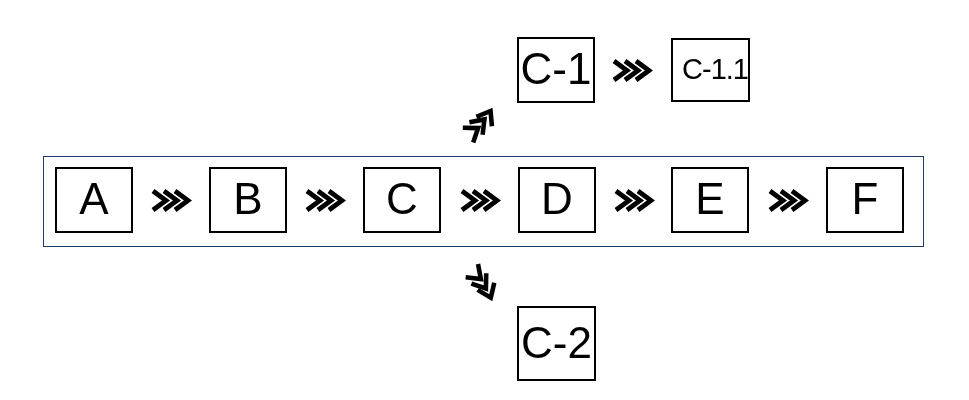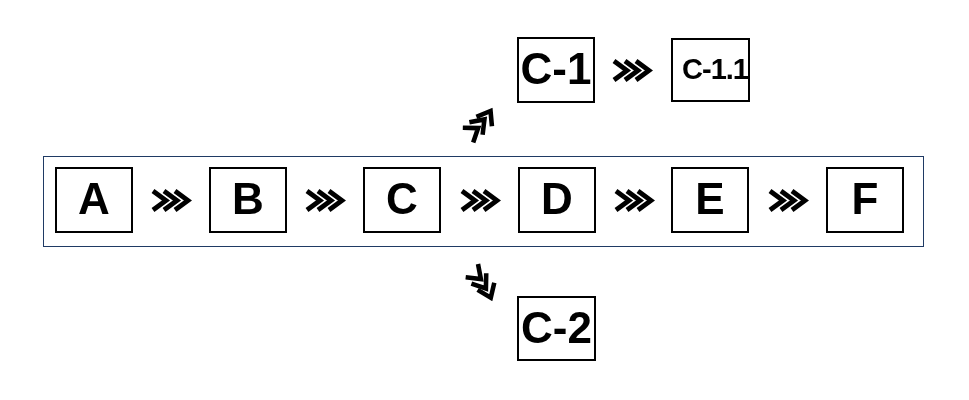--- a/index.html
+++ b/index.html
@@ -21,21 +21,20 @@
   }
   .node {
     position: absolute;
     width: 78px; height: 66px;
     border: 2.5px solid #000000;
     box-sizing: border-box;
     background: #ffffff;
     display: flex;
     align-items: center;
     justify-content: center;
-    font-weight: bold;
   }
   .node-label {
     font-size: 44px;
     line-height: 1;
     color: #000000;
     white-space: nowrap;
     transform: translateY(-1px);
   }
   .node-label.small {
     font-size: 29px;
@@ -54,21 +53,21 @@
 
   
   .pos-a  { left: 55px;  top: 167px; }
   .pos-b  { left: 209px; top: 167px; }
   .pos-c  { left: 363px; top: 167px; }
   .pos-d  { left: 518px; top: 167px; }
   .pos-e  { left: 671px; top: 167px; }
   .pos-f  { left: 826px; top: 167px; }
   .pos-c1  { left: 517px; top: 37px; }
   .pos-c11 { left: 671px; top: 38px; width: 79px; height: 64px; justify-content: flex-end; }
-  .pos-c2  { left: 517px; top: 296px; width: 79px; height: 65px; }
+  .pos-c2  { left: 517px; top: 306px; width: 79px; height: 75px; }
 
   
   .chev-1 { left: 150px; top: 188px; }
   .chev-2 { left: 304px; top: 188px; }
   .chev-3 { left: 459px; top: 188px; }
   .chev-4 { left: 613px; top: 188px; }
   .chev-5 { left: 767px; top: 188px; }
   .chev-up-row { left: 611px; top: 58px; }
   .chev-branch-up   { left: 462px; top: 111px; }
   .chev-branch-down { left: 461px; top: 271px; }

